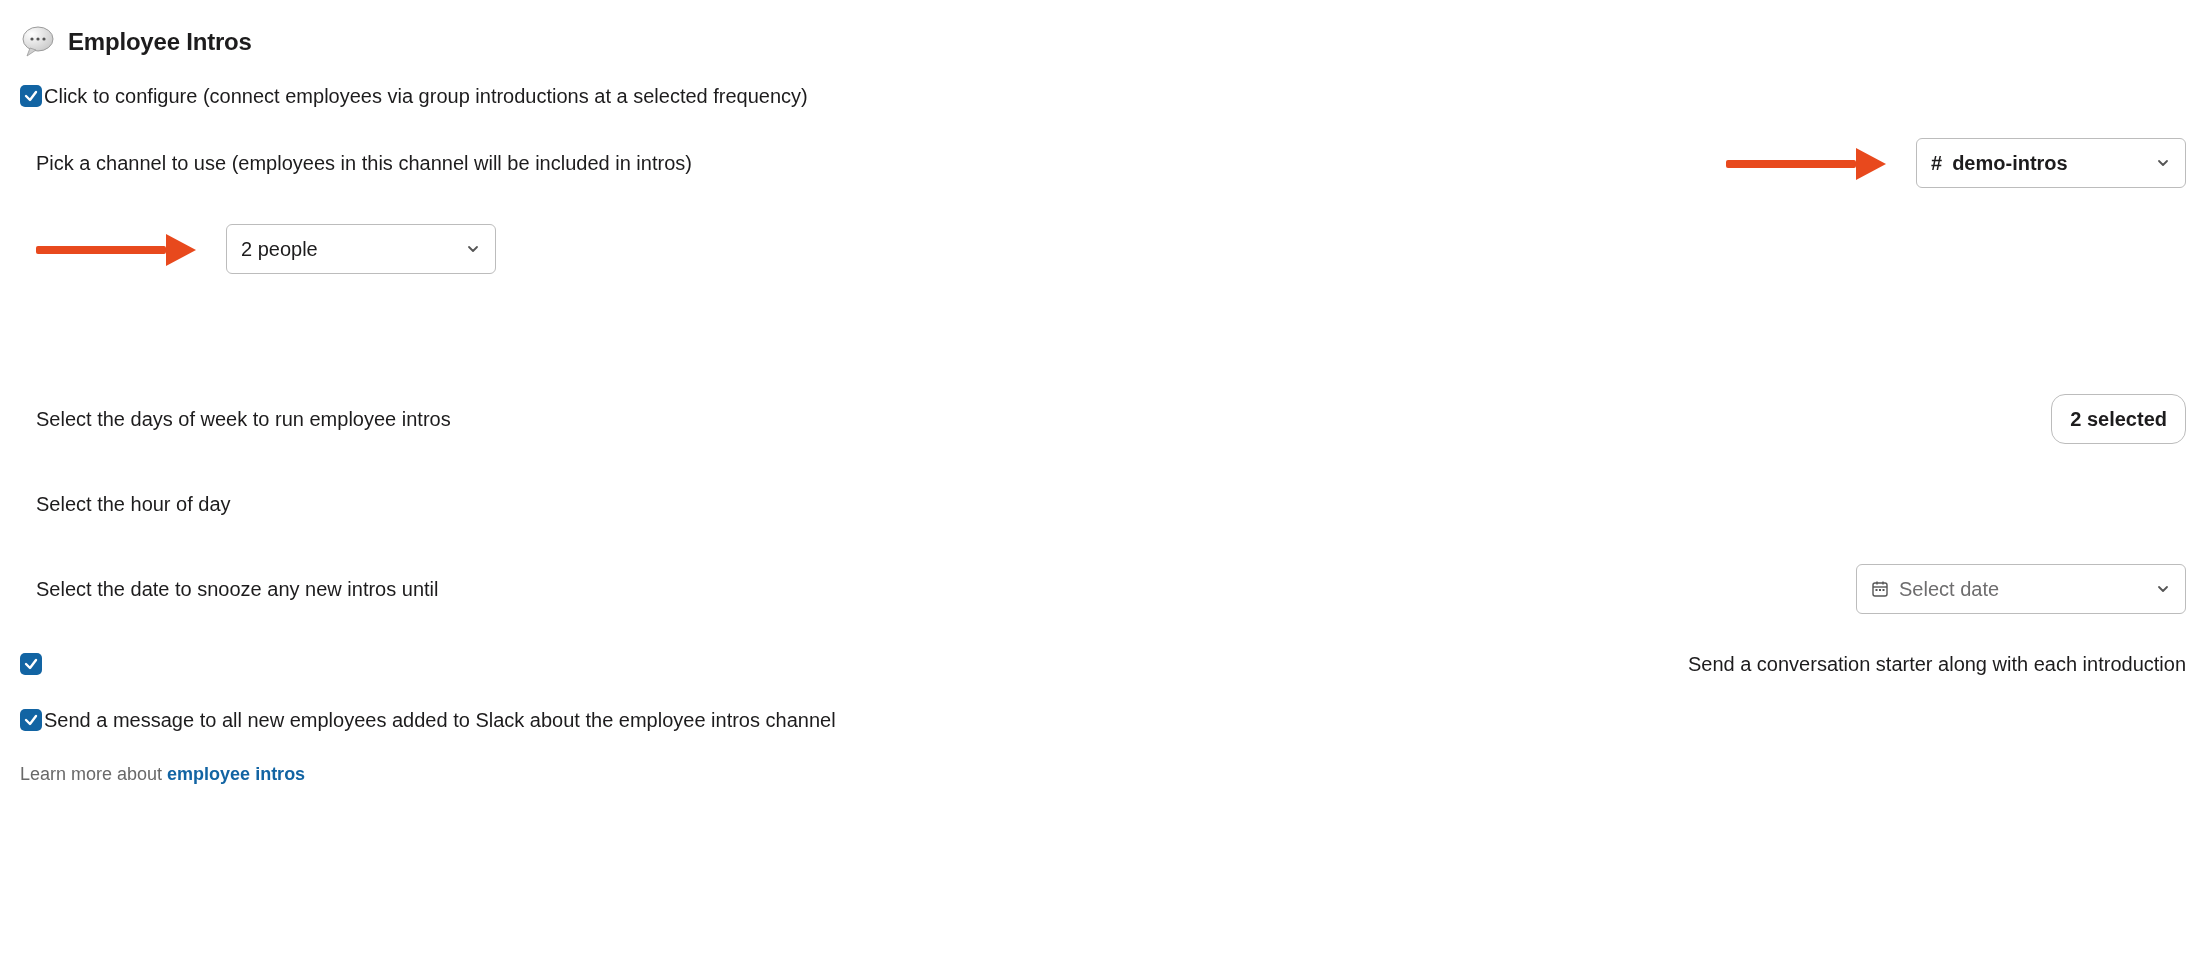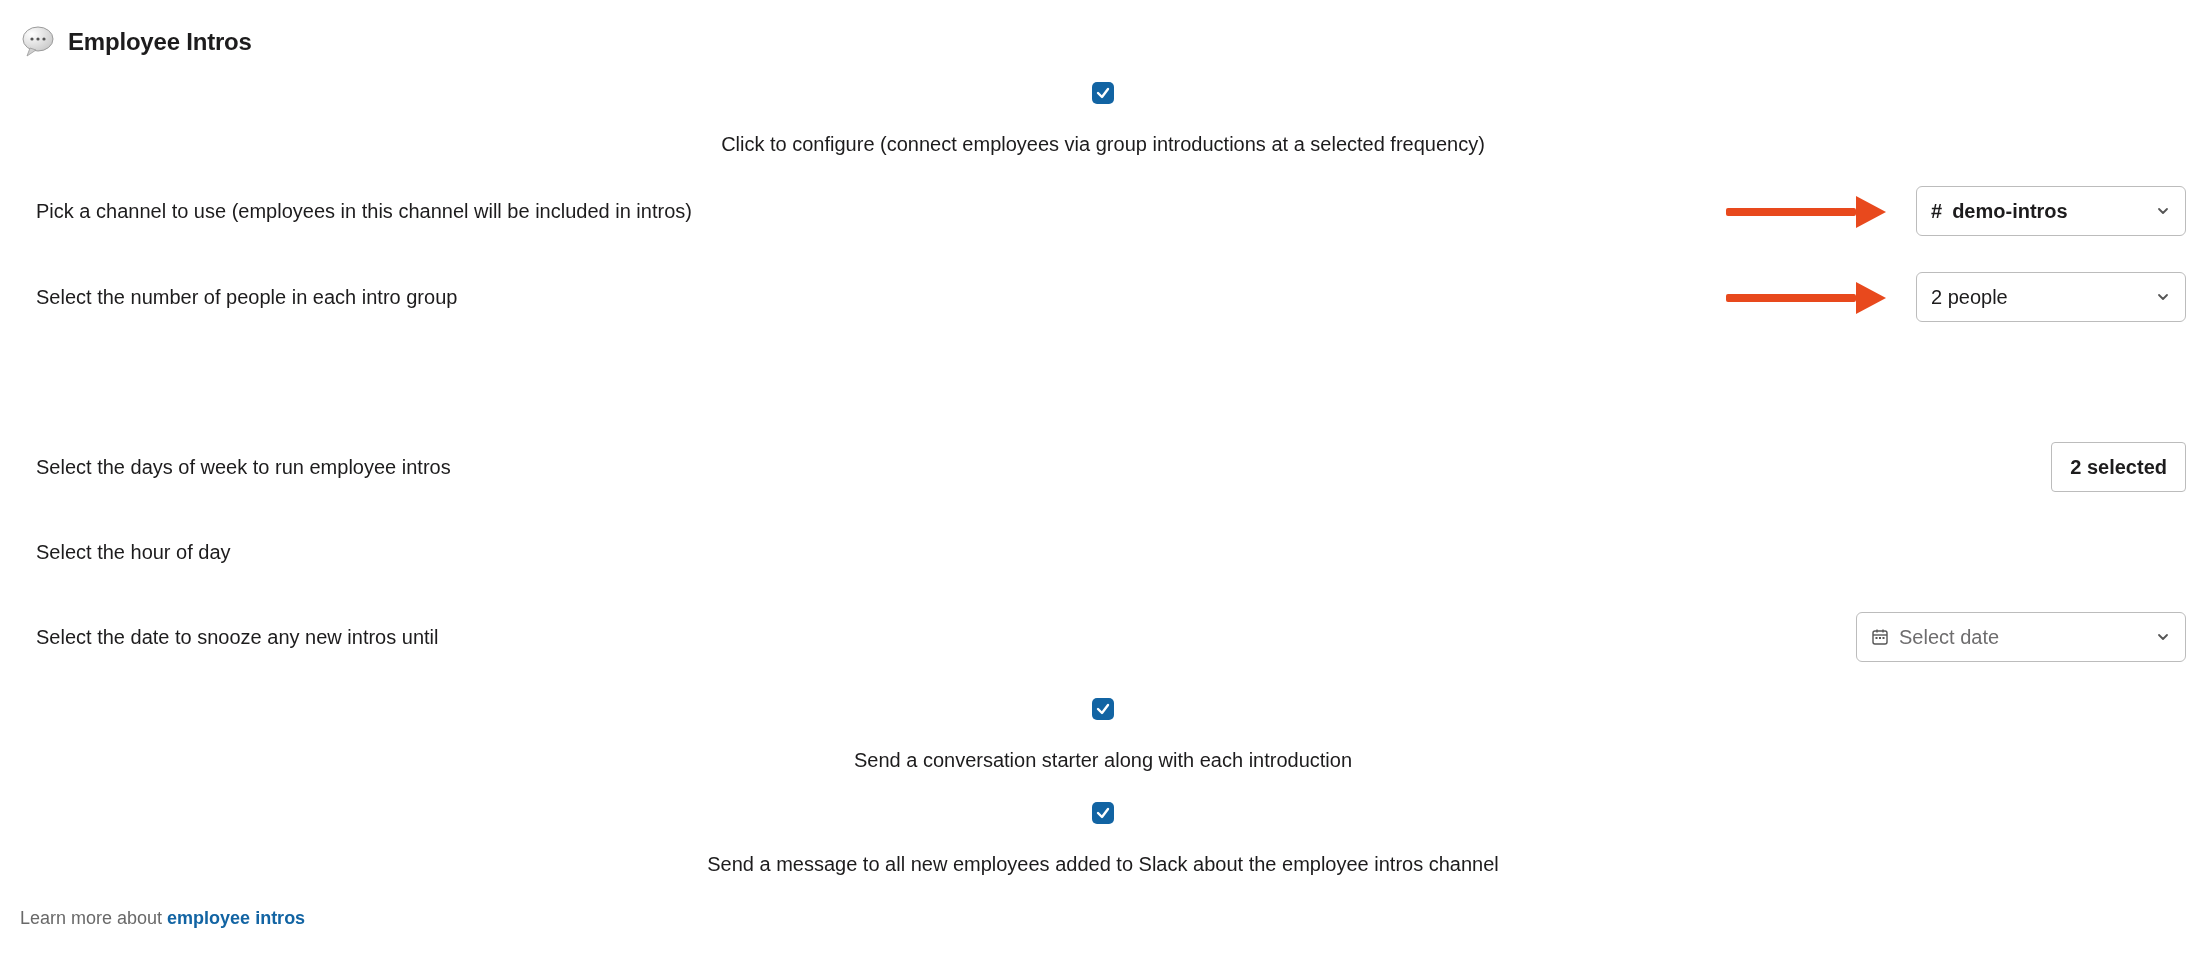--- a/index.html
+++ b/index.html
@@ -24,23 +24,22 @@
     position: relative;
   }
   .section-title {
     font-weight: 800;
     font-size: 24px;
     letter-spacing: -0.2px;
   }
   .checkbox-row {
     display: flex;
     align-items: center;
-    gap: 26px;
+    gap: 2px;
     margin-bottom: 30px;
-    flex-direction: column;
   }
   .checkbox {
     width: 22px;
     height: 22px;
     border-radius: 5px;
     background: #1264a3;
     display: flex;
     align-items: center;
     justify-content: center;
     flex-shrink: 0;
@@ -117,21 +116,21 @@
   .select .placeholder { color: #6e6d6e; }
   .chevron {
     width: 16px;
     height: 16px;
     display: flex;
     align-items: center;
     justify-content: center;
   }
   .pill {
     border: 1px solid #bcbcbc;
-    border-radius: 4px;
+    border-radius: 14px;
     background: #fff;
     height: 50px;
     padding: 0 18px;
     display: flex;
     align-items: center;
     font-size: 20px;
     font-weight: 700;
     cursor: pointer;
   }
   .date-icon {
@@ -200,21 +199,20 @@
       <span class="chevron">
         <svg width="14" height="14" viewBox="0 0 14 14">
             <path d="M3 5 L7 9 L11 5" stroke="#555" stroke-width="1.8" fill="none" stroke-linecap="round" stroke-linejoin="round"></path>
           </svg>
       </span>
     </div>
   </div>
 </div>
 
 <div class="field-row">
-  <div class="field-label">Select the number of people in each intro group</div>
   <div class="right-cluster">
     <div class="arrow">
       <div class="shaft"></div>
         <div class="head"></div>
     </div>
     <div class="select">
       <span class="value">2 people</span>
       <span class="chevron">
         <svg width="14" height="14" viewBox="0 0 14 14">
             <path d="M3 5 L7 9 L11 5" stroke="#555" stroke-width="1.8" fill="none" stroke-linecap="round" stroke-linejoin="round"></path>

